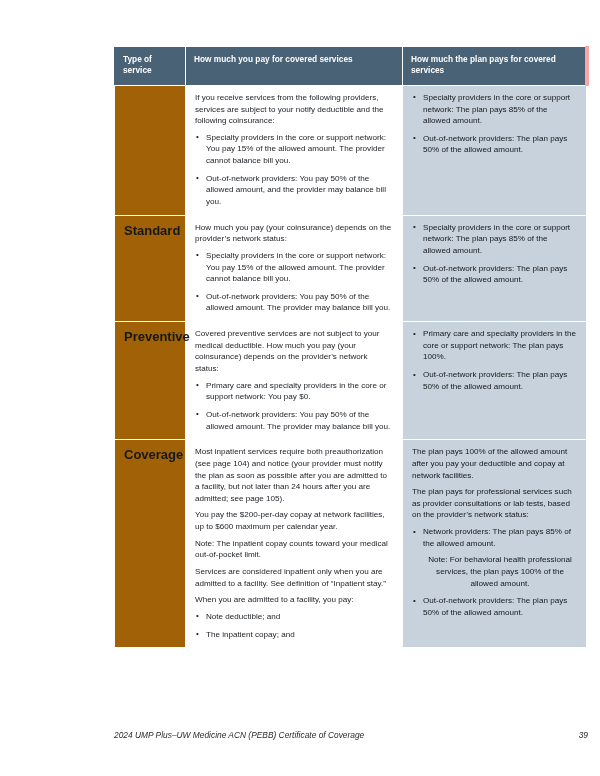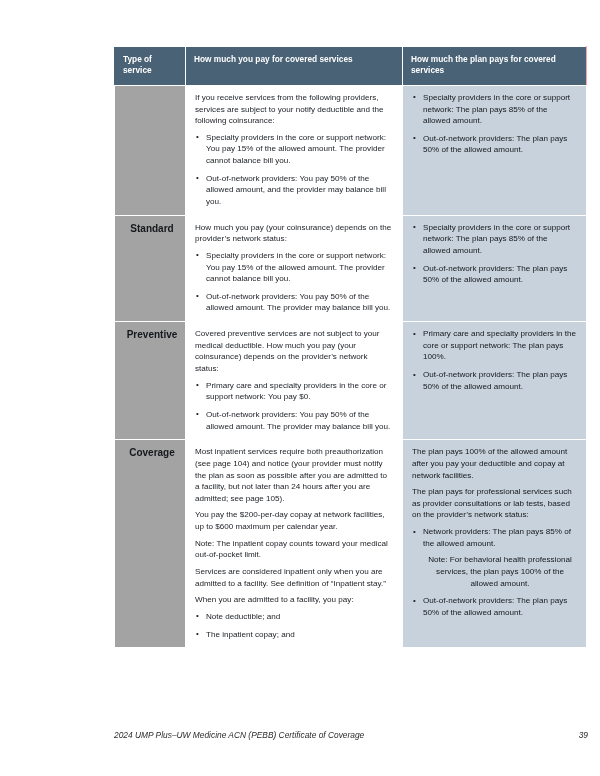--- a/index.html
+++ b/index.html
@@ -41,38 +41,37 @@
     color: #ffffff;
     font-weight: bold;
     font-size: 8.3px;
     line-height: 1.38;
     text-align: left;
     vertical-align: top;
     padding: 7px 8px 8px 8px;
     border: 1px solid #ffffff;
   }
   thead th.th-type    { border-left: 1px solid #4a6276; }
-  thead th.th-planpay { border-right: 1px solid #fca5a5; }
+  thead th.th-planpay { border-right: 4px solid #fca5a5; }
 
   tbody td {
     vertical-align: top;
     padding: 6px 9px 7px 9px;
     border-top: 1px solid #ffffff;
     border-bottom: 1px solid #ffffff;
     border-left: 1px solid #ffffff;
     border-right: 1px solid #ffffff;
   }
   td.col-type {
-    background: #a3a3a3;
+    background: #a16207;
     font-weight: bold;
-    font-size: 10px;
+    font-size: 13px;
     padding-left: 9px;
     padding-right: 5px;
     color: #15181c;
-    text-align: center;
   }
   td.col-youpay {
     background: #ffffff;
     color: #1b1f24;
   }
   td.col-planpay {
     background: #c7d2dc;
     color: #15181c;
   }
 

